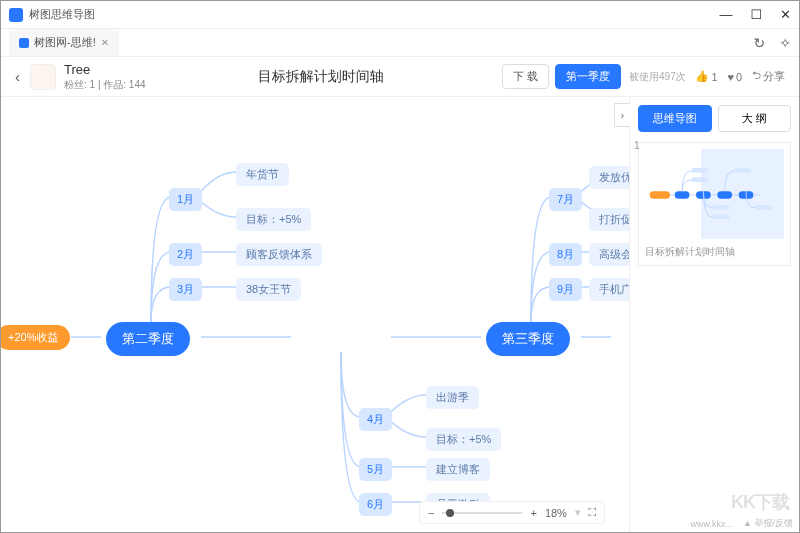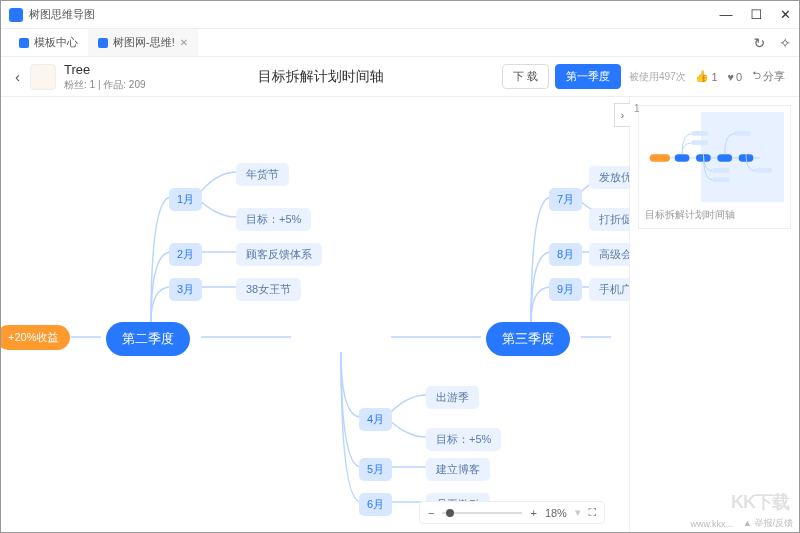--- a/index.html
+++ b/index.html
@@ -57,41 +57,37 @@
   <span class="logo"></span>
   <span>树图思维导图</span>
   <div class="winctrl">
     <span>—</span>
     <span>☐</span>
     <span>✕</span>
   </div>
 </div>
 
 <div class="tabbar">
-  <div class="tab">
-    <span class="tablogo"></span>
-    <span>模板中心</span>
-  </div>
   <div class="tab active">
     <span class="tablogo"></span>
     <span>树图网-思维!</span>
     <span class="x">✕</span>
   </div>
   <div class="right">
     <span>↻</span>
     <span>✧</span>
   </div>
 </div>
 
 <div class="header">
   <span class="back">‹</span>
   <div class="ava"></div>
   <div class="uinfo">
     <div class="un">Tree</div>
-    <div><span>粉丝: 1</span> | <span>作品: 209</span></div>
+    <div><span>粉丝: 1</span> | <span>作品: 144</span></div>
   </div>
   <div class="title">目标拆解计划时间轴</div>
   <div class="btn">下 载</div>
   <div class="btn primary">第一季度</div>
   <div class="meta">被使用497次</div>
   <div class="act">
       <span>👍</span>
       <span>1</span>
     </div>
   <div class="act">
@@ -165,20 +161,24 @@
     <div class="node pill-lblue" style="left:548px;top:181px">9月</div>
 
   <div class="node pill-box" style="left: 588px; top: 69px;">发放优惠券</div>
       <div class="node pill-box" style="left: 588px; top: 111px;">打折促销</div>
       <div class="node pill-box" style="left: 588px; top: 146px;">高级会员礼券</div>
       <div class="node pill-box" style="left: 588px; top: 181px;">手机广告投放</div>
     </div>
 
   <div class="side">
     <div class="collapse">›</div>
+    <div class="tabs">
+      <div class="tab on">思维导图</div>
+      <div class="tab">大 纲</div>
+    </div>
     <div style="position:relative">
       <span class="thumbn" style="position:absolute;left:-4px;top:-2px">1</span>
       <div class="thumb">
         <div class="timg">
           <svg viewBox="0 0 150 90">
               <g stroke="#b8d4ff" stroke-width="1" fill="none">
           <rect x="5" y="42" width="22" height="8" rx="4" fill="#ff9a2e" stroke="none"></rect>
           <rect x="32" y="42" width="16" height="8" rx="4" fill="#2878ff" stroke="none"></rect>
           <rect x="55" y="42" width="16" height="8" rx="4" fill="#2878ff" stroke="none"></rect>
           <rect x="78" y="42" width="16" height="8" rx="4" fill="#2878ff" stroke="none"></rect>

